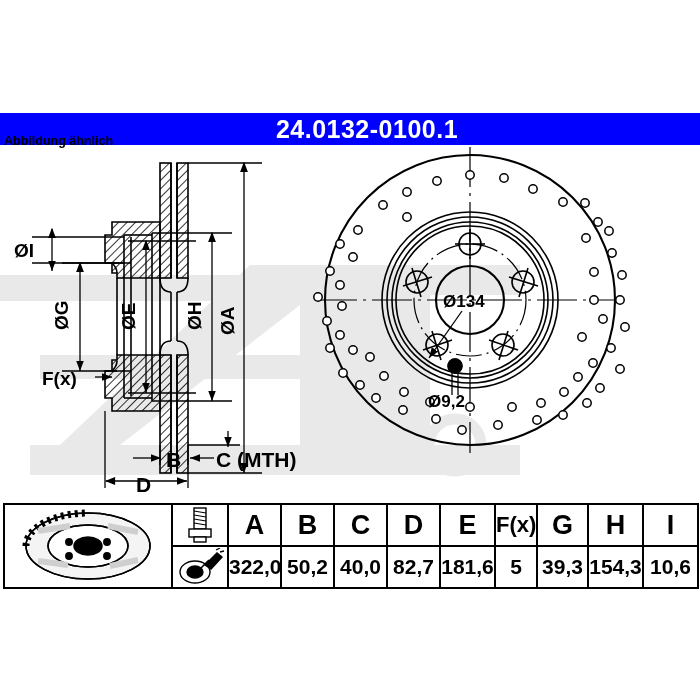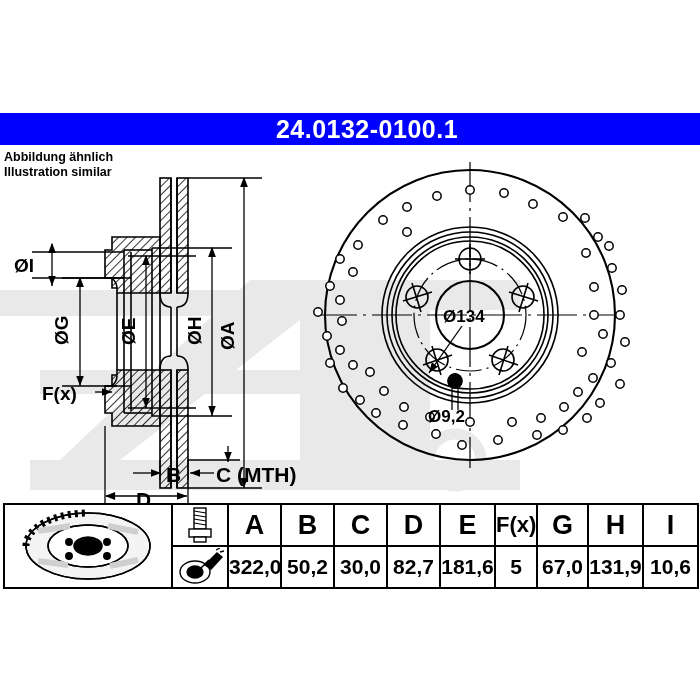--- a/index.html
+++ b/index.html
@@ -9,25 +9,25 @@
   #sheet{position:relative;width:700px;height:700px;background:#fff;}
 
   
   .hdr-band{position:absolute;left:0;top:113px;width:700px;height:32px;
             background:#0000ff;}
   .hdr-text{position:absolute;left:0;top:113px;width:700px;height:32px;
             display:flex;align-items:center;justify-content:center;gap:34px;
             color:#ffffff;font-weight:bold;font-size:25px;letter-spacing:.5px;padding-left:17px;}
   .hdr-text span{white-space:nowrap;}
 
-  .caption{position:absolute;left:4px;top:150px;width:150px;
+  .caption{position:absolute;left:4px;top:134px;width:150px;
            font-size:12.5px;font-weight:bold;line-height:15px;color:#000;}
 
   
-  #stage{position:absolute;left:0;top:145px;width:700px;height:350px;margin-top:15px;}
+  #stage{position:absolute;left:0;top:145px;width:700px;height:350px;}
   #stage svg{position:absolute;left:0;top:0;}
 
   
   #tbl{position:absolute;left:3px;top:503px;width:694px;height:82px;}
   table{border-collapse:collapse;width:694px;height:82px;
         table-layout:fixed;background:#fff;}
   table,td{border:2px solid #000;}
   td{text-align:center;vertical-align:middle;font-weight:bold;padding:0;}
   td.hd{font-size:27px;height:40px;}
   td.hd.small{font-size:22px;}
@@ -40,21 +40,20 @@
 
 <div id="sheet">
 
   <div class="hdr-band"></div>
   <div class="hdr-text">
     <span>24.0132-0100.1</span>
   </div>
 
   <div class="caption">
     <div>Abbildung ähnlich</div>
-    <div>Illustration similar</div>
   </div>
 
   <div id="stage">
 
     <svg width="700" height="350">
       <g fill="#e9e9e9">
         <path d="M30,300 L60,300 L250,120 L300,120 L300,160 L120,300 L300,300 L300,330 L30,330 Z"></path>
         <rect x="0" y="130" width="300" height="26"></rect>
         <rect x="40" y="210" width="270" height="24"></rect>
         <path d="M300,120 L520,120 L520,150 L430,150 L430,300 L520,300 L520,330 L300,330 Z"></path>
@@ -344,25 +343,25 @@
                 <ellipse cx="20" cy="24" rx="15" ry="11"></ellipse>
                 <ellipse cx="20" cy="24" rx="8" ry="6" fill="#000"></ellipse>
                 <path d="M30,17 L42,5 L47,9 L36,21 Z" fill="#000"></path>
                 <path d="M26,20 L34,12" stroke-width="1.6"></path>
                 <path d="M41,2 L45,0 M45,4 L49,3" stroke-width="1.3"></path>
               </g>
             </svg>
           </td>
           <td class="vl">322,0</td>
           <td class="vl">50,2</td>
-          <td class="vl">30,0</td>
+          <td class="vl">40,0</td>
           <td class="vl">82,7</td>
           <td class="vl">181,6</td>
           <td class="vl">5</td>
-          <td class="vl">67,0</td>
-          <td class="vl">131,9</td>
+          <td class="vl">39,3</td>
+          <td class="vl">154,3</td>
           <td class="vl">10,6</td>
         </tr>
       </tbody>
     </table>
   </div>
 
 </div>
 
 </body></html>

